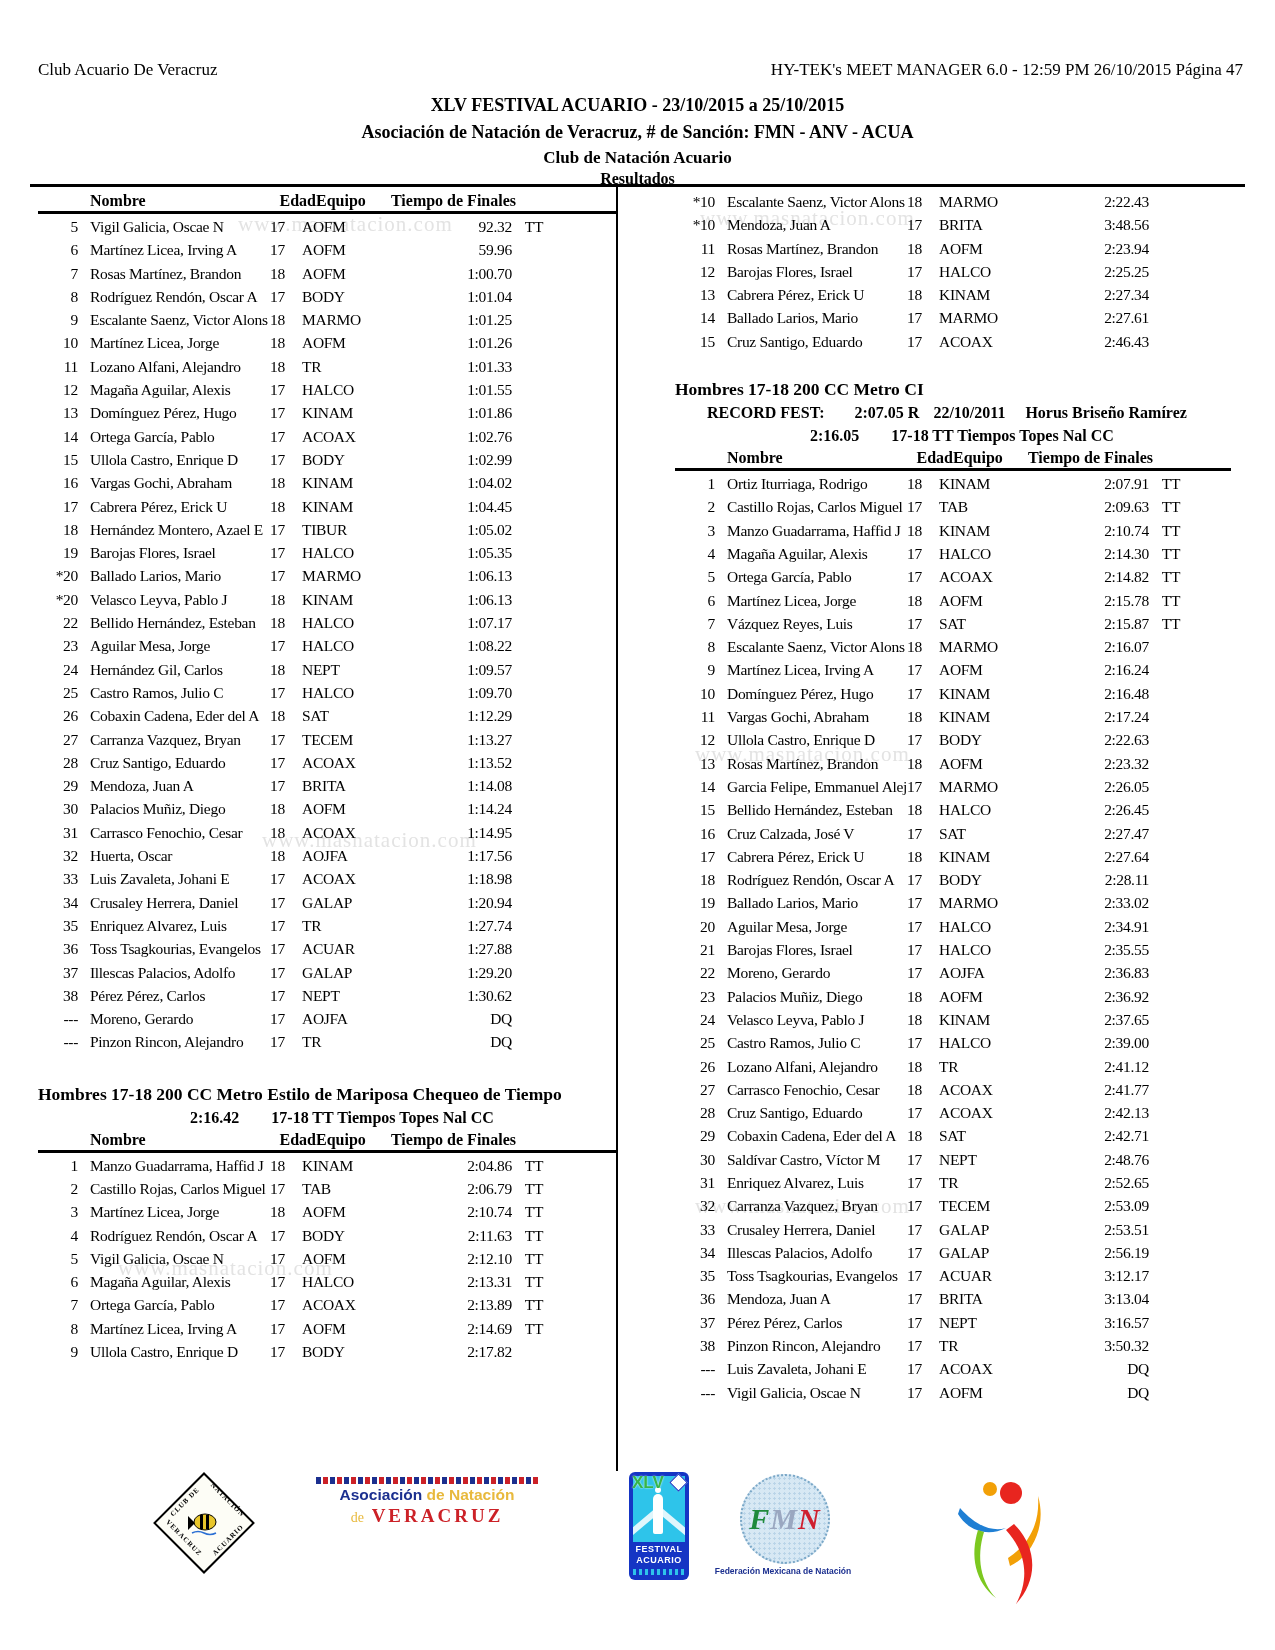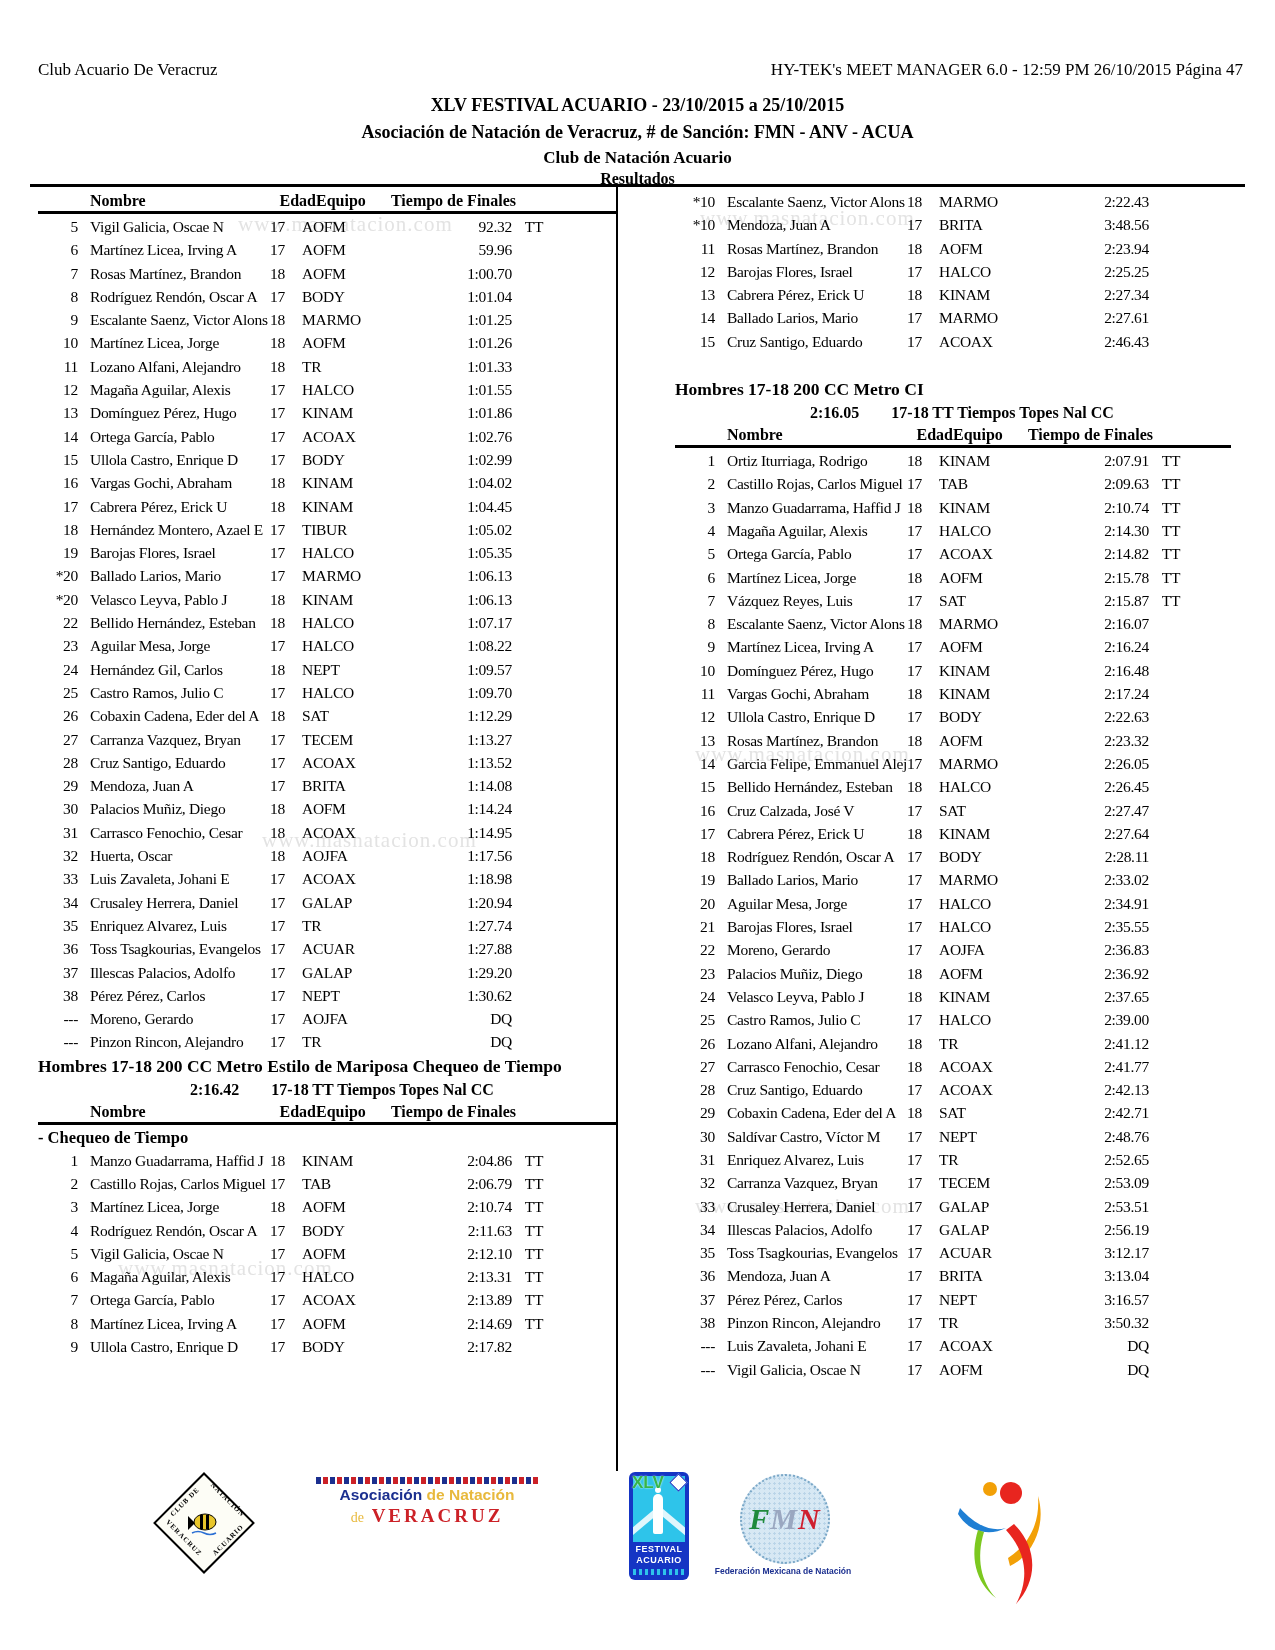--- a/index.html
+++ b/index.html
@@ -27,21 +27,21 @@
   .thick{height:3px;background:#000;margin-bottom:1px;}
   .colL .thick{width:578px;} .colR .thick{width:556px;}
   
   .r{display:flex;height:23.3px;line-height:23.3px;font-size:15.5px;letter-spacing:-0.3px;white-space:nowrap;}
   .c-num{width:40px;flex:none;text-align:right;}
   .c-name{width:180px;flex:none;margin-left:12px;overflow:hidden;}
   .c-age{width:32px;flex:none;}
   .c-team{width:80px;flex:none;}
   .c-time{width:130px;flex:none;text-align:right;}
   .c-tt{width:44px;flex:none;text-align:center;}
-  .mt-gap1{} .mt-gap2{margin-top:24px;}
+  .mt-gap1{margin-top:28px;} .mt-gap2{margin-top:24px;}
   
   .wm{position:absolute;color:#e3e3e3;font-size:21px;letter-spacing:1px;font-family:"Liberation Serif",serif;pointer-events:none;}
   
   .club-box{left:150px;top:1472px;width:106px;height:100px;}
   .club-diamond{position:absolute;left:18px;top:15px;width:68px;height:68px;border:2px solid #000;background:#fdfdf6;transform:rotate(45deg);}
   .club-txt{position:absolute;font-size:7px;letter-spacing:1px;font-weight:bold;white-space:nowrap;}
   .ct1{left:16px;top:26px;transform:rotate(-45deg);}
   .ct2{left:55px;top:24px;transform:rotate(45deg);}
   .ct3{left:10px;top:62px;transform:rotate(45deg);}
   .ct4{left:58px;top:64px;transform:rotate(-45deg);}
@@ -398,21 +398,20 @@
     <span>17-18 TT Tiempos Topes Nal CC</span>
   </div>
   <div class="hrow">
     <span class="hsp"></span>
     <span class="h-nombre">Nombre</span>
     <span class="h-edad">Edad</span>
     <span class="h-equipo">Equipo</span>
     <span class="h-tiempo">Tiempo de Finales</span>
   </div>
   <div class="thick"></div>
-  <div class="grouplbl">- Chequeo de Tiempo</div>
   <div>
       <div class="r">
         <span class="c-num">1</span>
         <span class="c-name">Manzo Guadarrama, Haffid J</span>
         <span class="c-age">18</span>
         <span class="c-team">KINAM</span>
         <span class="c-time">2:04.86</span>
         <span class="c-tt">TT</span>
       </div>
       <div class="r">
@@ -536,20 +535,30 @@
         <span class="c-num">15</span>
         <span class="c-name">Cruz Santigo, Eduardo</span>
         <span class="c-age">17</span>
         <span class="c-team">ACOAX</span>
         <span class="c-time">2:46.43</span>
         <span class="c-tt"></span>
       </div>
     </div>
 
   <div class="sec-title mt-gap2">Hombres 17-18 200 CC Metro CI</div>
+  <div class="subline">
+    <span style="width:32px;flex:none;"></span>
+    <span>RECORD FEST:</span>
+    <span style="width:30px;flex:none;"></span>
+    <span>2:07.05  R</span>
+    <span style="width:14px;flex:none;"></span>
+    <span>22/10/2011</span>
+    <span style="width:20px;flex:none;"></span>
+    <span>Horus Briseño Ramírez</span>
+  </div>
   <div class="subline">
     <span style="width:135px;flex:none;"></span>
     <span>2:16.05</span>
     <span style="width:32px;flex:none;"></span>
     <span>17-18 TT Tiempos Topes Nal CC</span>
   </div>
   <div class="hrow">
     <span class="hsp"></span>
     <span class="h-nombre">Nombre</span>
     <span class="h-edad">Edad</span>

